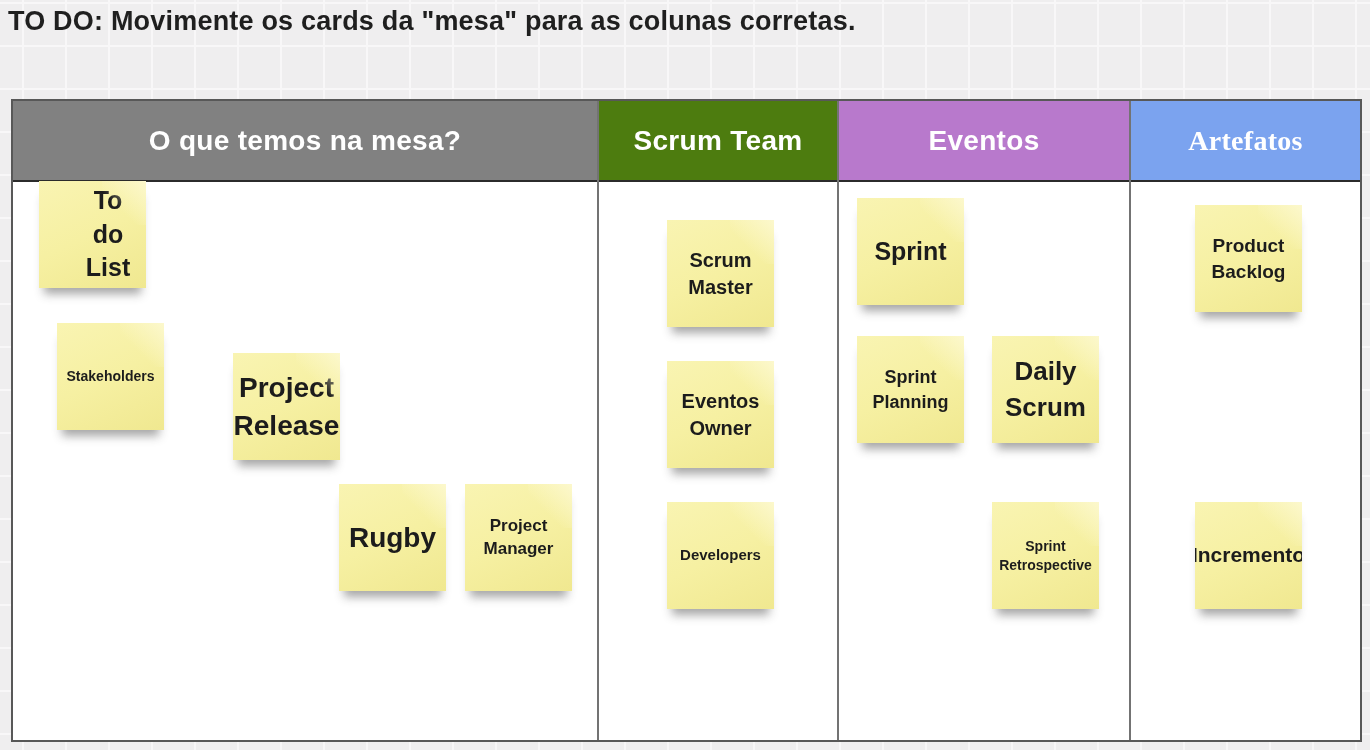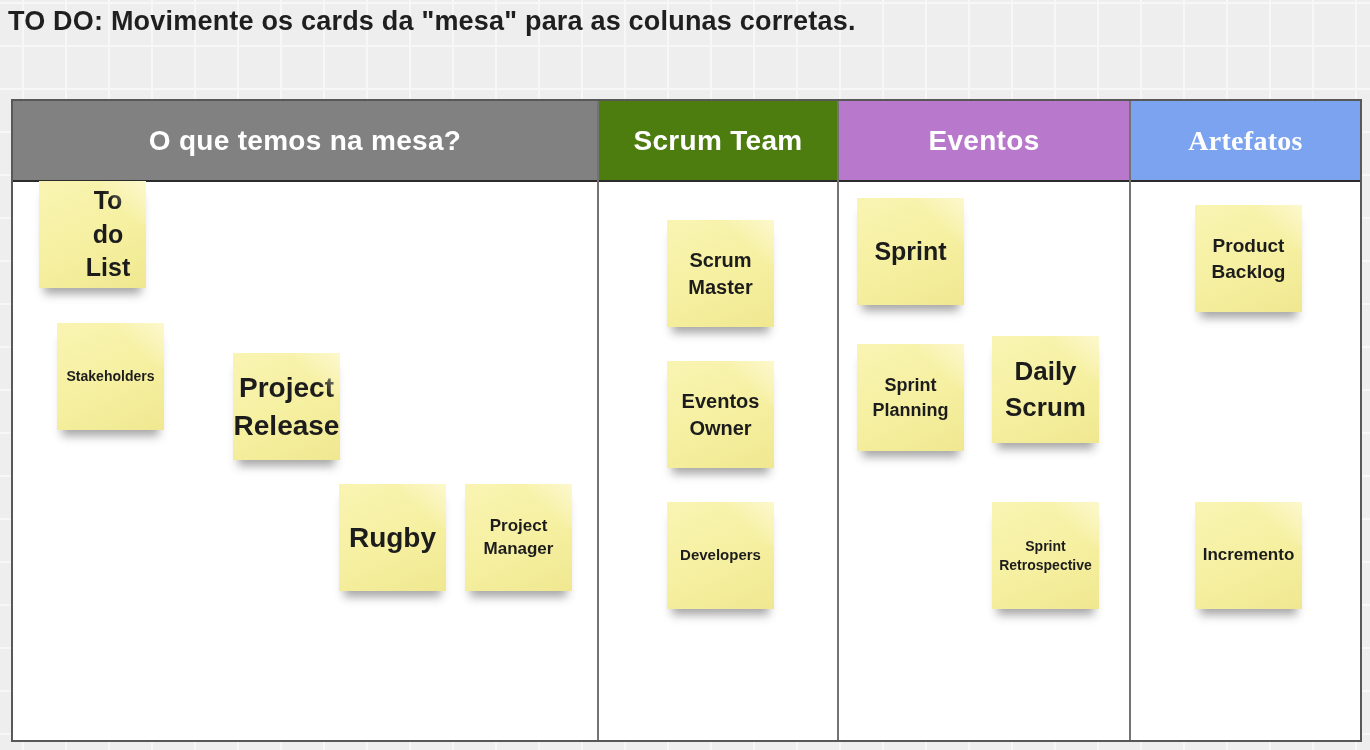--- a/index.html
+++ b/index.html
@@ -99,25 +99,25 @@
   
   .n0  { left: 39px;   top: 181px; font-size: 25px; padding-left: 36px; }
   .n1  { left: 57px;   top: 323px; font-size: 14px; }
   .n2  { left: 188px;  top: 353px; font-size: 28px; margin-left: 45px; }
   .n3  { left: 339px;  top: 484px; font-size: 28px; }
   .n4  { left: 465px;  top: 484px; font-size: 17px; }
   .n5  { left: 667px;  top: 220px; font-size: 20px; }
   .n6  { left: 667px;  top: 361px; font-size: 20px; }
   .n7  { left: 667px;  top: 502px; font-size: 15px; }
   .n8  { left: 857px;  top: 198px; font-size: 25px; }
-  .n9  { left: 857px;  top: 336px; font-size: 18px; margin-top: 8px; }
+  .n9  { left: 857px;  top: 336px; font-size: 18px; }
   .n10 { left: 992px;  top: 336px; font-size: 26px; }
   .n11 { left: 992px;  top: 502px; font-size: 14px; }
   .n12 { left: 1195px; top: 205px; font-size: 19px; }
-  .n13 { left: 1195px; top: 502px; font-size: 17px; }
+  .n13 { left: 1195px; top: 502px; font-size: 21px; }
 </style>
 </head>
 <body>
 
 <div class="canvas">
 
   <div class="title">TO DO: Movimente os cards da "mesa" para as colunas corretas.</div>
 
   <div class="board">
     <div class="col col-mesa sep">

